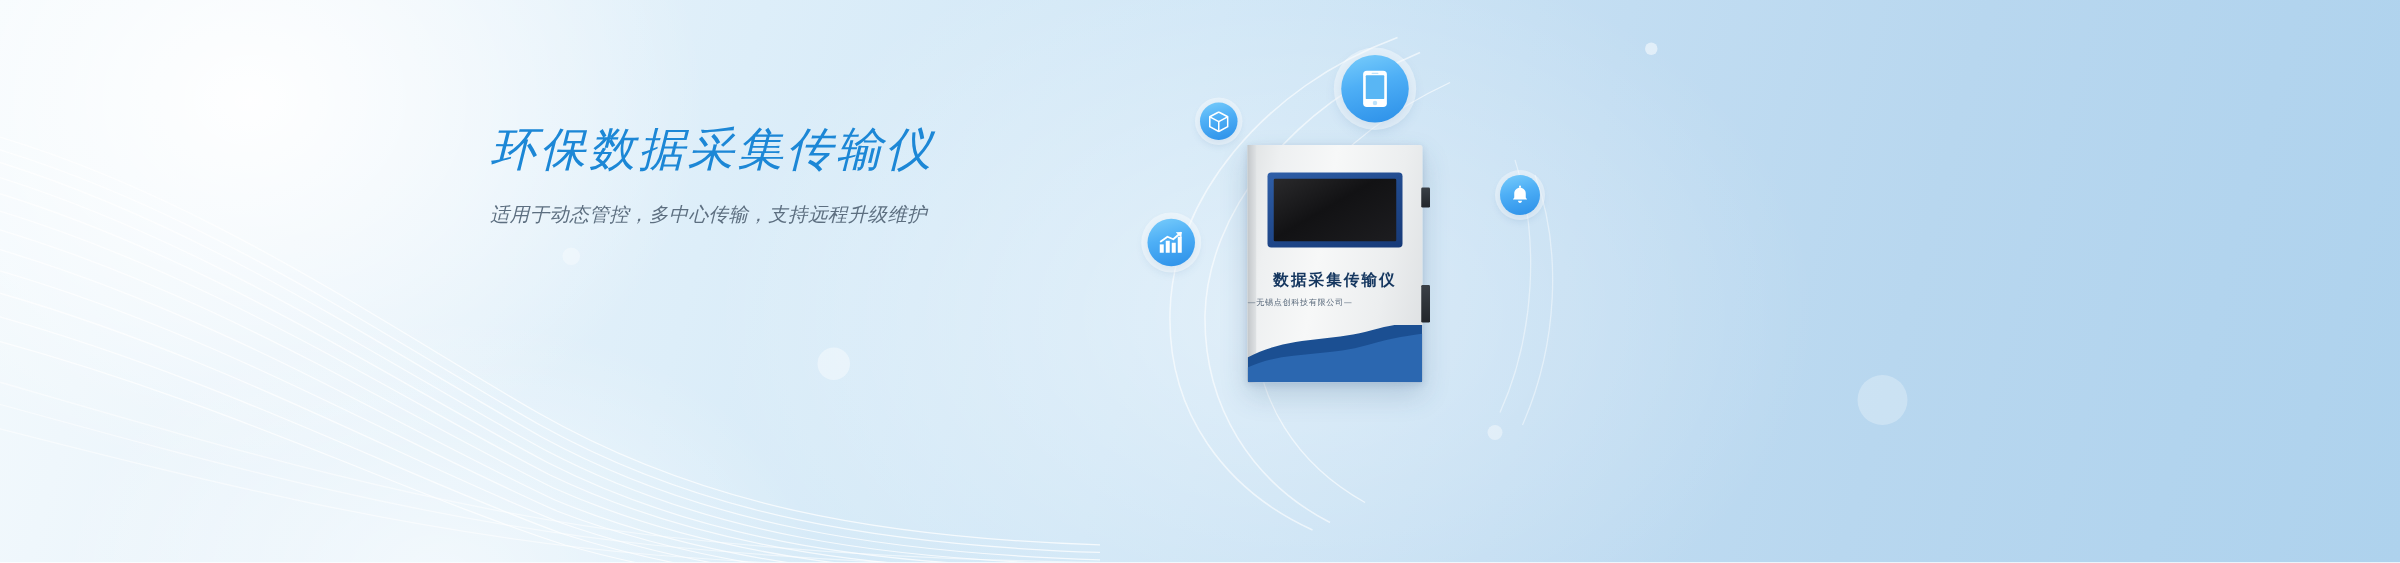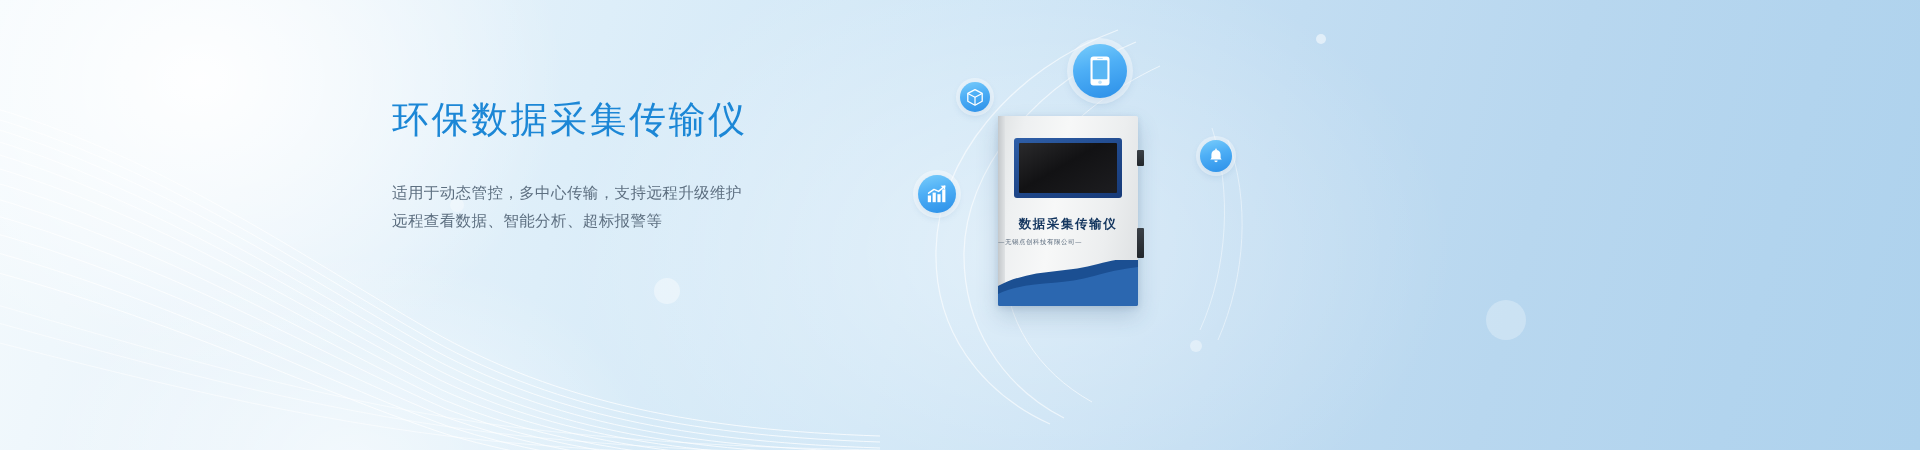--- a/index.html
+++ b/index.html
@@ -63,31 +63,32 @@
     background: rgba(255,255,255,.42);
     pointer-events: none;
   }
 
   
   .copy {
     position: absolute;
     left: 392px;
     top: 96px;
     width: 560px;
+    font-style: italic;
   }
   .headline {
     font-size: 37px;
     line-height: 1.28;
     letter-spacing: 2.5px;
     color: #1c87d6;
     font-weight: 400;
     white-space: nowrap;
   }
   .sublist {
-    margin-top: 36px;
+    margin-top: 16px;
   }
   .subline {
     font-size: 15.5px;
     line-height: 28px;
     letter-spacing: .4px;
     color: #5d6f80;
     font-weight: 400;
     white-space: nowrap;
   }
 
@@ -231,21 +232,20 @@
   <div class="bubble" style="left:654px;  top:278px; width:26px;  height:26px;  background:rgba(255,255,255,.40);"></div>
   <div class="bubble" style="left:450px;  top:198px; width:14px;  height:14px;  background:rgba(255,255,255,.34);"></div>
   <div class="bubble" style="left:1486px; top:300px; width:40px;  height:40px;  background:rgba(255,255,255,.28);"></div>
   <div class="bubble" style="left:1316px; top:34px;  width:10px;  height:10px;  background:rgba(255,255,255,.52);"></div>
   <div class="bubble" style="left:1190px; top:340px; width:12px;  height:12px;  background:rgba(255,255,255,.40);"></div>
 
   <div class="copy">
     <div class="headline">环保数据采集传输仪</div>
     <div class="sublist">
       <div class="subline">适用于动态管控，多中心传输，支持远程升级维护</div>
-      <div class="subline">远程查看数据、智能分析、超标报警等</div>
     </div>
   </div>
 
   <div class="visual">
 
     <svg class="arcs" viewBox="0 0 420 450" fill="none">
       <g stroke="#ffffff" fill="none" opacity="0.62">
         <path d="M258,30 C150,70 78,160 76,250 C74,330 120,392 190,424" stroke-width="1.2"></path>
         <path d="M276,42 C170,86 106,172 104,252 C103,326 142,386 204,418" stroke-width="1.2"></path>
         <path d="M300,66 C206,110 146,186 144,256 C143,320 178,372 232,402" stroke-width="1"></path>

